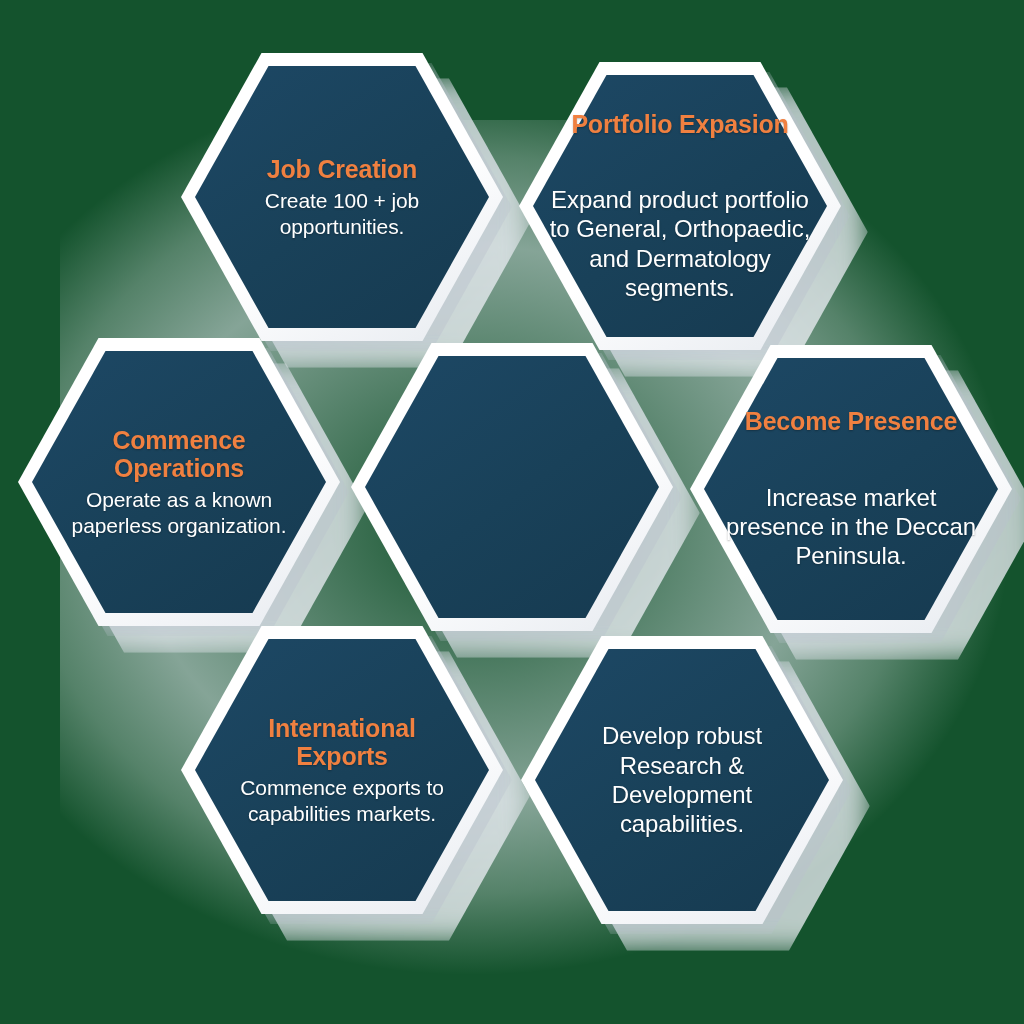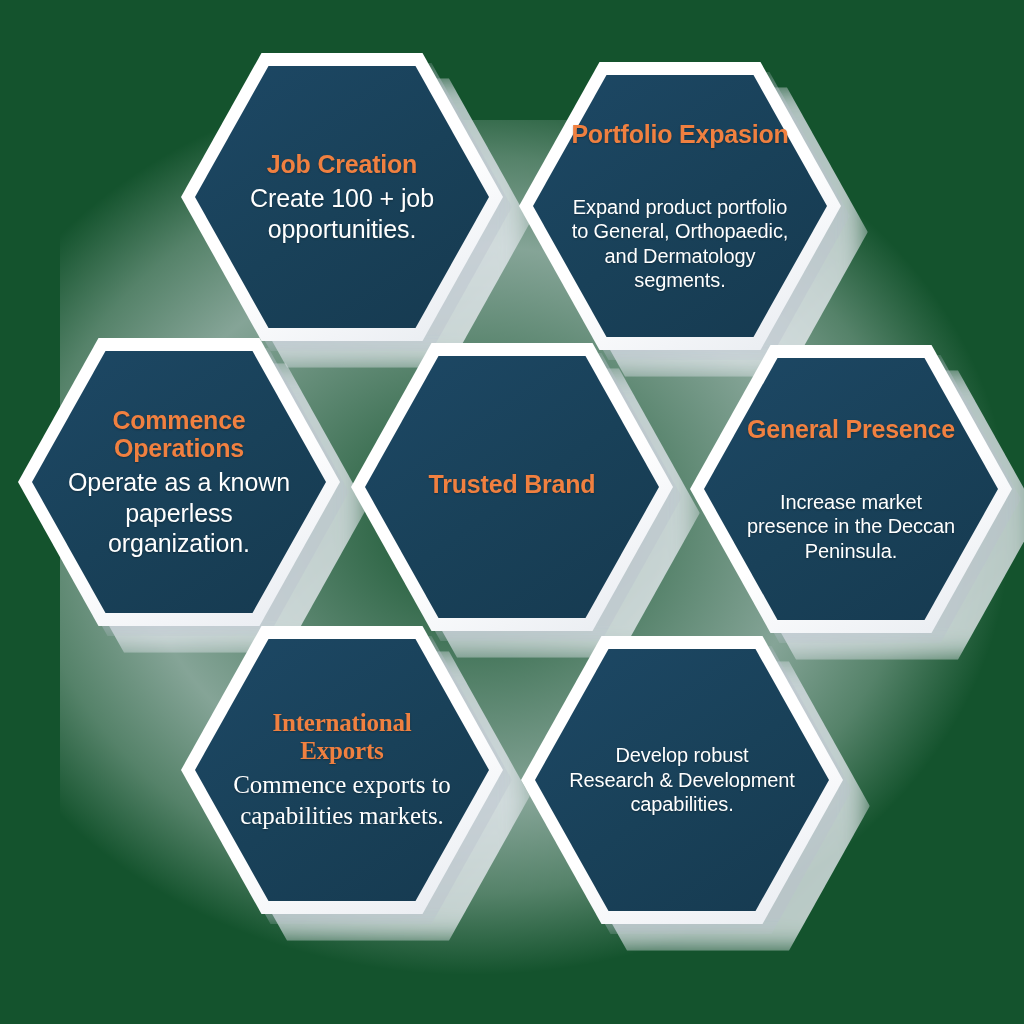--- a/index.html
+++ b/index.html
@@ -117,30 +117,30 @@
     font-size: 25px;
     line-height: 1.13;
     letter-spacing: -0.2px;
     margin-bottom: 5px;
     text-shadow: 0 1px 2px rgba(0,0,0,0.28);
     white-space: pre-line;
   }
 
   .hex-desc {
     color: #ffffff;
-    font-size: 25px;
+    font-size: 21px;
     line-height: 1.22;
     letter-spacing: -0.1px;
     text-shadow: 0 1px 2px rgba(0,0,0,0.30);
     white-space: pre-line;
   }
 
   
   .hex-cell.wide .hex-content { padding: 0 26px; gap: 42px; }
-  .hex-cell.wide .hex-desc { font-size: 20px; }
+  .hex-cell.wide .hex-desc { font-size: 24px; }
 
   .hex-cell.narrow .hex-content { padding: 0 34px; }
 </style>
 </head>
 <body>
 
 <div id="infographic">
 
   <div class="ambient"></div>
 
@@ -182,38 +182,37 @@
 paperless organization.</div>
     </div>
   </div>
 
   <div class="hex-cell wide" style="left:351px; top:343px;">
     <div class="hex-shadow"></div>
     <div class="hex-shadow2"></div>
     <div class="hex-frame"></div>
     <div class="hex-plate"></div>
     <div class="hex-content">
-      <div class="hex-title">Trusted Brand</div>
     </div>
   </div>
 
   <div class="hex-cell wide" style="left:690px; top:345px;">
     <div class="hex-shadow"></div>
     <div class="hex-shadow2"></div>
     <div class="hex-frame"></div>
     <div class="hex-plate"></div>
     <div class="hex-content">
-      <div class="hex-title">General Presence</div>
+      <div class="hex-title">Become Presence</div>
       <div class="hex-desc">Increase market
 presence in the Deccan
 Peninsula.</div>
     </div>
   </div>
 
-  <div class="hex-cell narrow" style="left:181px; top:626px;font-family:Liberation Serif, serif;">
+  <div class="hex-cell narrow" style="left:181px; top:626px;">
     <div class="hex-shadow"></div>
     <div class="hex-shadow2"></div>
     <div class="hex-frame"></div>
     <div class="hex-plate"></div>
     <div class="hex-content">
       <div class="hex-title">International
 Exports</div>
       <div class="hex-desc">Commence exports to
 capabilities markets.</div>
     </div>

